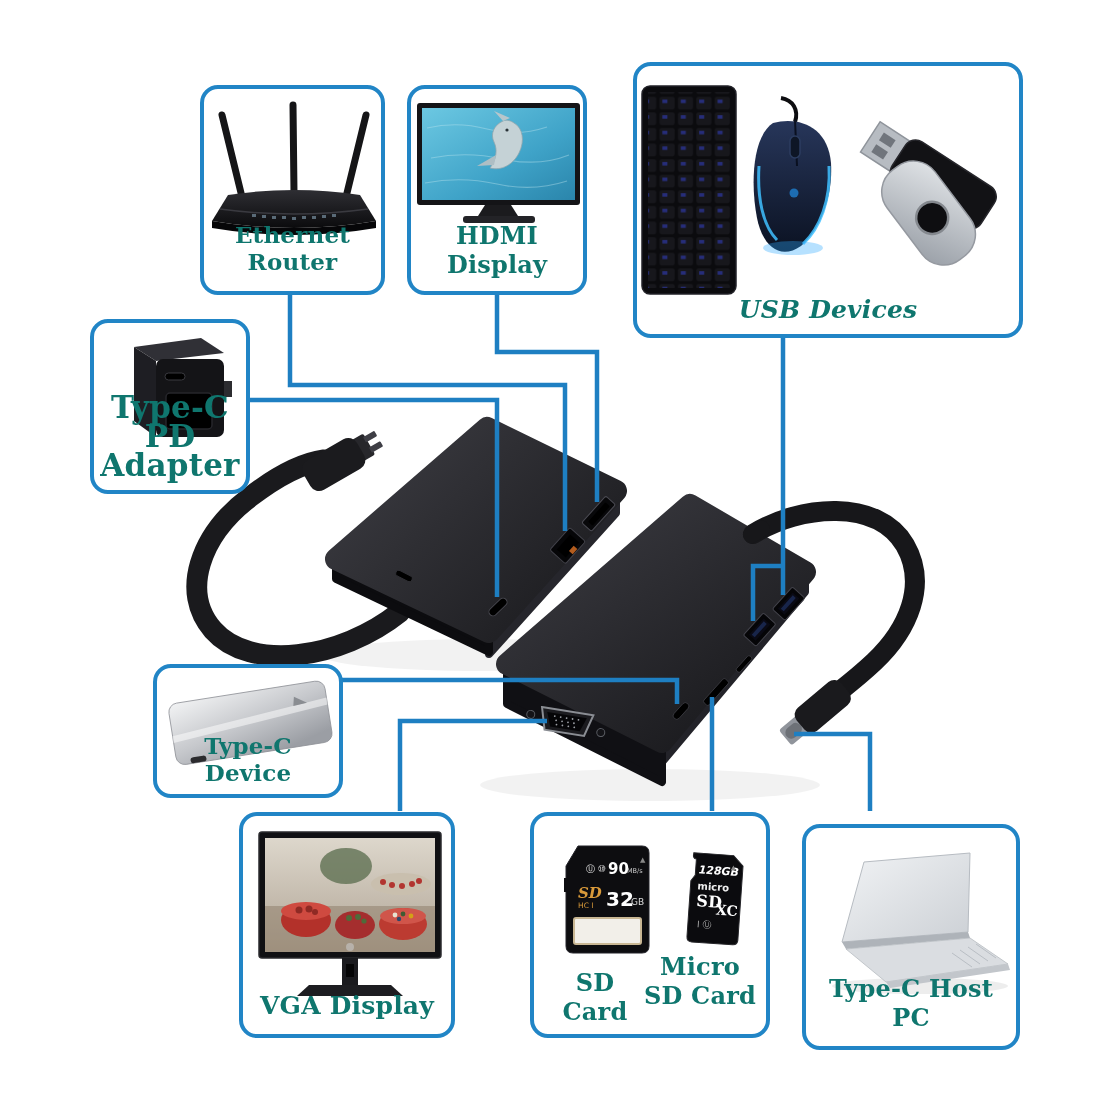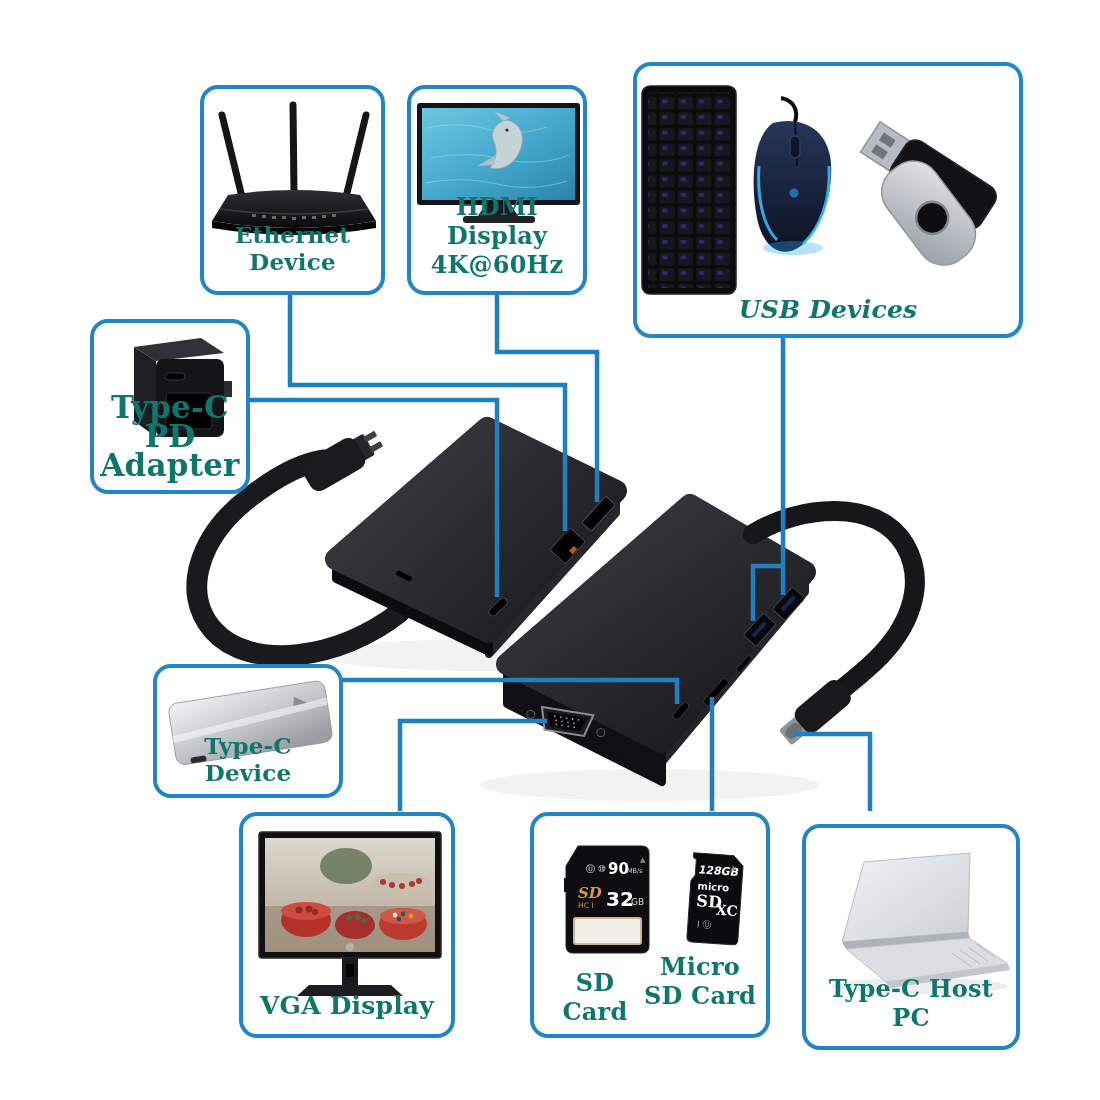--- a/index.html
+++ b/index.html
@@ -155,21 +155,21 @@
           <rect x="56" y="118" width="4" height="3"></rect>
         <rect x="66" y="119" width="4" height="3"></rect>
           <rect x="76" y="119" width="4" height="3"></rect>
         <rect x="86" y="120" width="4" height="3"></rect>
           <rect x="96" y="119" width="4" height="3"></rect>
         <rect x="106" y="119" width="4" height="3"></rect>
           <rect x="116" y="118" width="4" height="3"></rect>
         <rect x="126" y="117" width="4" height="3"></rect>
       </g>
     </svg>
-    <div class="lbl" style="bottom:16px; font-size:23px;">Ethernet Device</div>
+    <div class="lbl" style="bottom:16px; font-size:23px;">Ethernet Router</div>
   </div>
 
   <div class="callout" style="left:407px; top:85px; width:180px; height:210px;">
     <svg width="163" height="130" style="left:6px; top:14px;" viewBox="0 0 163 130">
       <defs>
         <linearGradient id="seaG" x1="0" y1="0" x2="1" y2="1">
           <stop offset="0" stop-color="#6cc8e2"></stop>
             <stop offset="0.6" stop-color="#3fa3c8"></stop>
             <stop offset="1" stop-color="#2a85ab"></stop>
         </linearGradient>
@@ -185,21 +185,20 @@
         <path d="M97,20 C106,25 108,38 102,50 C96,62 84,68 73,65 C79,57 81,47 77,39 C73,31 77,22 86,18 C90,16 94,18 97,20 Z" fill="#c5d2d6" stroke="#8fa6ad" stroke-width="0.8"></path>
         <path d="M86,18 L77,8 L93,15 Z" fill="#b7c6cb"></path>
         <path d="M79,52 L60,63 L77,62 Z" fill="#aebec4"></path>
         <circle cx="90" cy="27" r="1.6" fill="#2a3338"></circle>
       </g>
       <path d="M68,102 h26 l7,11 h-40 Z" fill="#1b1b1e"></path>
       <rect x="46" y="113" width="72" height="7" rx="3" fill="#232327"></rect>
     </svg>
     <div class="lbl lbl2" style="bottom:12px; font-size:24px;">
       <div>HDMI Display</div>
-      <div>4K@60Hz</div>
     </div>
   </div>
 
   <div class="callout" style="left:633px; top:62px; width:390px; height:276px;font-style:italic;">
     <svg width="380" height="228" style="left:3px; top:14px;" viewBox="0 0 380 228">
       <defs>
         <pattern id="keyp" patternUnits="userSpaceOnUse" width="18.4" height="15.6">
           <rect x="1.2" y="1.2" width="15" height="12.6" rx="2" fill="#17171c"></rect>
           <rect x="4" y="4" width="5" height="3.5" fill="#3240c8" opacity="0.55"></rect>
         </pattern>

